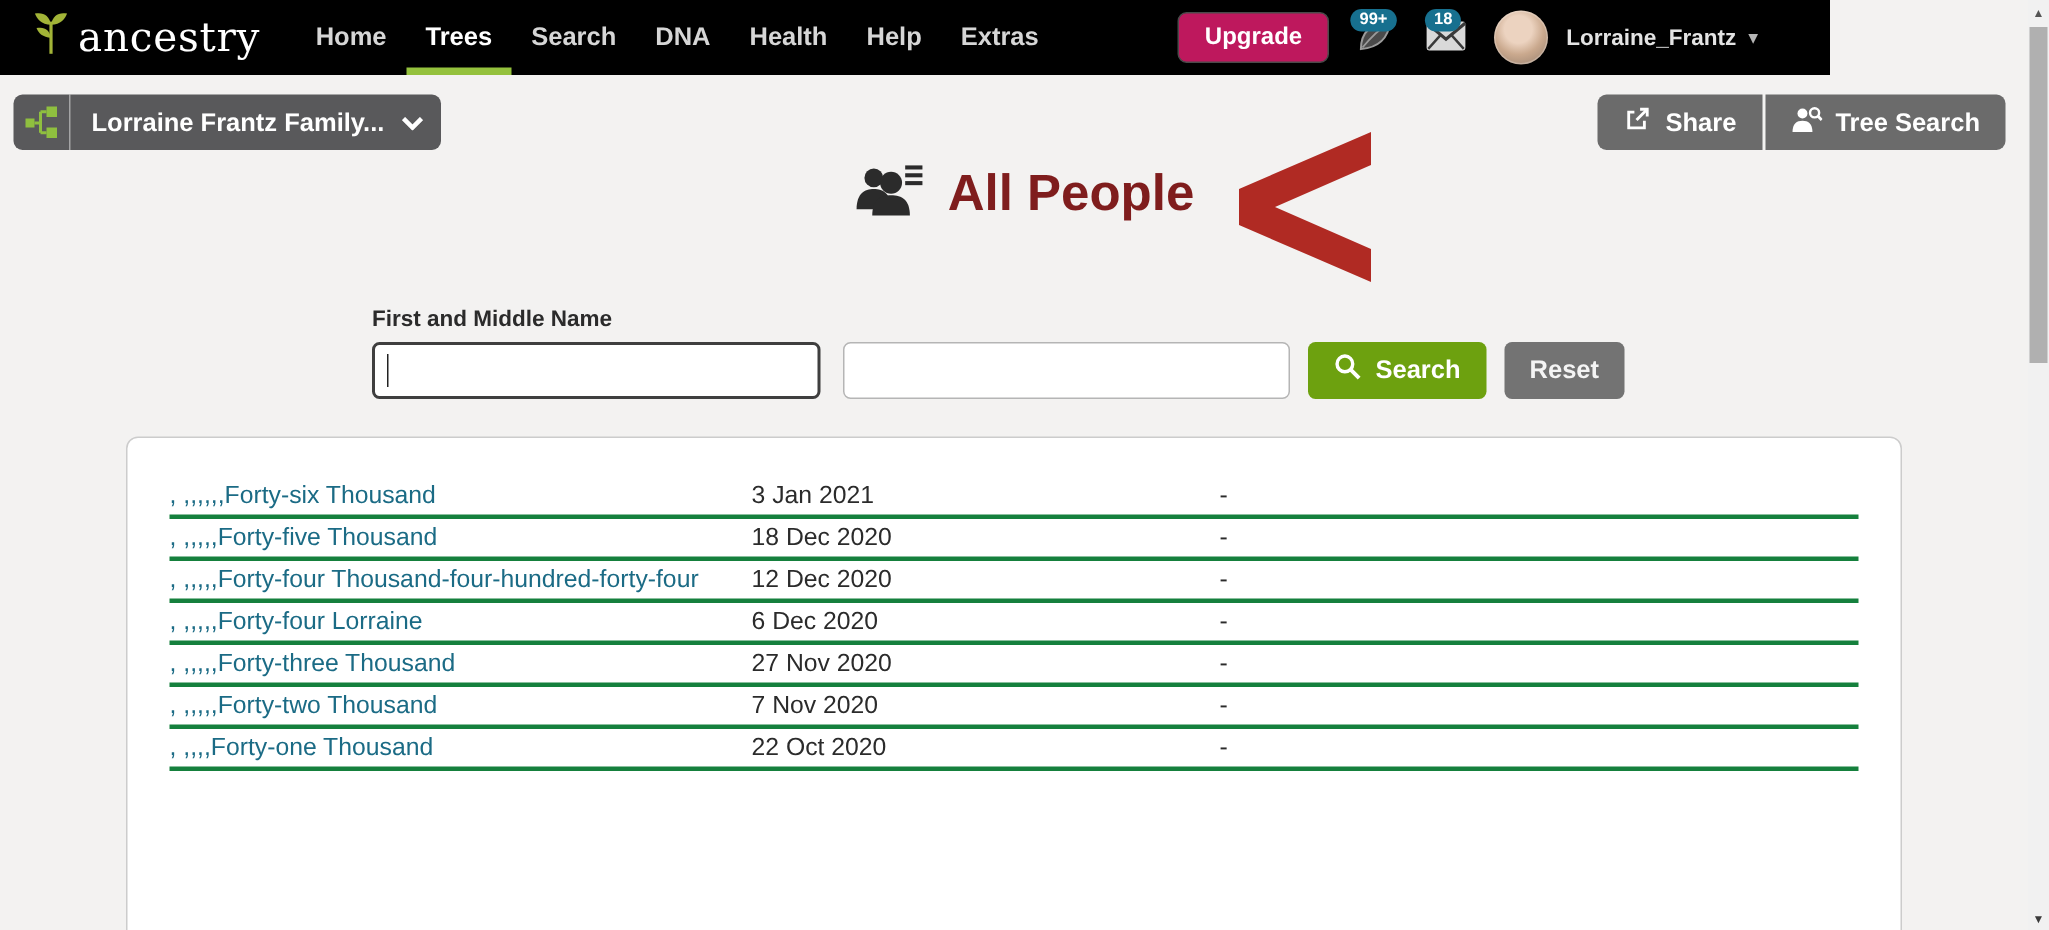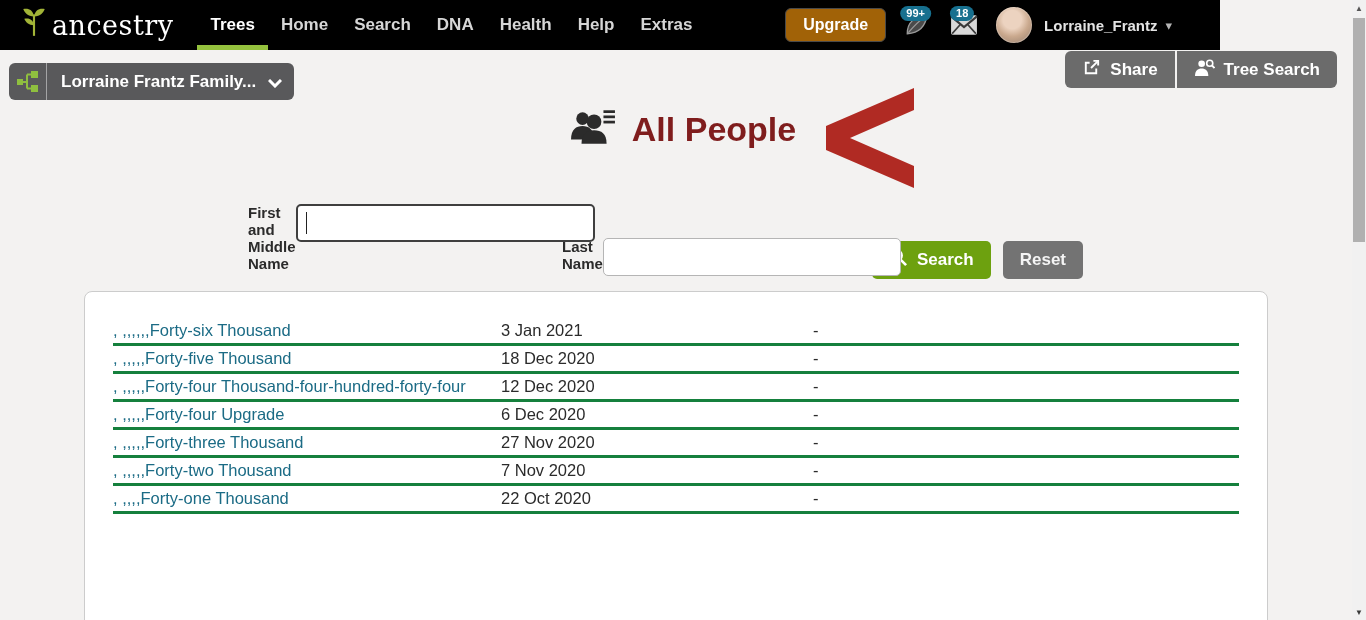--- a/index.html
+++ b/index.html
@@ -9,54 +9,54 @@
   
   .topnav { position:absolute; top:0; left:0; width:1220px; height:50px; background:#000;
             display:flex; align-items:center; padding:0 48px 0 20px; z-index:5; }
   .brand { display:flex; align-items:center; gap:4px; margin-right:24px; }
   .brand-word { font-family:"DejaVu Serif","Liberation Serif",serif; color:#fff; font-size:27px; letter-spacing:.5px; }
   .nav-item { position:relative; height:50px; display:flex; align-items:center; padding:0 13px;
               color:#d6d6d6; font-size:17px; font-weight:600; cursor:pointer; }
   .nav-item.active { color:#fff; font-weight:700; }
   .nav-item.active::after { content:""; position:absolute; left:0; right:0; bottom:0; height:5px; background:#94c13d; }
   .nav-right { margin-left:auto; display:flex; align-items:center; gap:18px; }
-  .upgrade-btn { background:#a16207; border:1px solid #4a4a4a; color:#fff; font-weight:700; font-size:16px;
+  .upgrade-btn { background:#be185d; border:1px solid #4a4a4a; color:#fff; font-weight:700; font-size:16px;
                  padding:7px 17px; border-radius:6px; cursor:pointer; }
   .icon-wrap { position:relative; width:28px; height:30px; display:flex; align-items:flex-end; cursor:pointer; }
   .nav-badge { position:absolute; top:-4px; left:50%; transform:translateX(-58%);
                background:#17708f; color:#fff; font-size:11px; font-weight:700;
                padding:2px 6px; border-radius:10px; line-height:1; white-space:nowrap; }
   .avatar { width:36px; height:36px; border-radius:50%;
             background:radial-gradient(circle at 45% 35%, #ecd3c0 0 30%, #caa98e 55%, #8f7a6a 100%);
             box-shadow:inset 0 0 0 1px rgba(255,255,255,.25); cursor:pointer; }
   .username { color:#e3e3e3; font-size:15px; font-weight:700; margin-left:-6px; cursor:pointer; }
   .user-chevron { color:#b5b5b5; font-size:13px; margin-left:-10px; cursor:pointer; }
 
   
   .tree-pill { position:absolute; top:63px; left:9px; height:37px; background:#59595b; border-radius:6px;
                display:flex; align-items:center; cursor:pointer; }
   .tree-pill-icon { width:38px; height:37px; display:flex; align-items:center; justify-content:center;
                     border-right:1px solid rgba(255,255,255,.45); }
   .tree-pill-label { color:#fff; font-size:17px; font-weight:700; padding:0 12px 0 14px; }
   .tree-pill-chevron { margin:2px 12px 0 0; }
-  .right-buttons { position:absolute; top:51px; right:29px; display:flex; gap:2px; }
+  .right-buttons { position:absolute; top:63px; right:29px; display:flex; gap:2px; }
   .gray-btn { height:37px; background:#6b6b6b; color:#fff; font-size:17px; font-weight:700;
               display:flex; align-items:center; gap:9px; padding:0 17px; cursor:pointer; border:none; }
   .gray-btn.first { border-radius:6px 0 0 6px; }
   .gray-btn.last  { border-radius:0 6px 6px 0; }
 
   
   .title-row { position:absolute; top:108px; left:0; width:1366px; display:flex;
                align-items:center; justify-content:center; gap:16px; }
   .page-title { font-size:34px; font-weight:700; color:#7f1d1d; }
   .red-arrow { position:absolute; top:86px; left:826px; }
 
   
   .form-row { position:absolute; top:204px; left:248px; display:flex; align-items:flex-end; }
-  .field { display:flex; flex-direction:row; }
+  .field { display:flex; flex-direction:column; }
   .field-label { font-size:15px; font-weight:700; color:#2b2b2b; margin-bottom:7px; }
   .text-input { height:38px; border:1px solid #b5b5b5; border-radius:5px; background:#fff;
                 font-size:16px; padding:0 10px; outline:none; }
   .input-wrap { position:relative; }
   .input-wrap.focused .text-input { border:2px solid #3f3f3f; }
   .caret { position:absolute; left:10px; top:8px; width:1px; height:22px; background:#222; }
   .search-btn { height:38px; margin-left:12px; background:#6da10f; border:none; border-radius:5px;
                 color:#fff; font-size:17px; font-weight:700; display:flex; align-items:center;
                 gap:9px; padding:0 17px; cursor:pointer; }
   .reset-btn { height:38px; margin-left:12px; background:#737373; border:none; border-radius:5px;
@@ -89,22 +89,22 @@
     <span>
       <svg width="28" height="30" viewBox="0 0 24 28">
         <path d="M12 26 C12 18 12 12 12 6" stroke="#a2b437" stroke-width="2" fill="none"></path>
         <path d="M12 8 C6 8 3 4 2 1 C7 0 11 2 12 8Z" fill="#a2b437"></path>
         <path d="M12 8 C18 8 21 4 22 1 C17 0 13 2 12 8Z" fill="#a2b437"></path>
         <path d="M12 16 C7 16 4 13 3 10 C8 9 11 11 12 16Z" fill="#a2b437"></path>
       </svg>
     </span>
     <span class="brand-word">ancestry</span>
   </div>
+  <div class="nav-item">Home</div>
   <div class="nav-item active">Trees</div>
-  <div class="nav-item">Home</div>
   <div class="nav-item">Search</div>
   <div class="nav-item">DNA</div>
   <div class="nav-item">Health</div>
   <div class="nav-item">Help</div>
   <div class="nav-item">Extras</div>
 
   <div class="nav-right">
     <button class="upgrade-btn">Upgrade</button>
 
     <div class="icon-wrap">
@@ -198,21 +198,20 @@
 
 <div class="form-row">
   <div class="field" style="width:299px;">
     <label class="field-label">First and Middle Name</label>
     <div class="input-wrap focused">
       <input class="text-input" style="width: 299px;" type="text" value="">
       <div class="caret"></div>
     </div>
   </div>
   <div class="field" style="width:298px; margin-left:15px;">
-    <label class="field-label">Last Name</label>
     <div class="input-wrap">
       <input class="text-input" style="width: 298px;" type="text" value="">
     </div>
   </div>
   <button class="search-btn">
     <span>
       <svg width="19" height="19" viewBox="0 0 20 20">
         <circle cx="8" cy="8" r="5.5" fill="none" stroke="#fff" stroke-width="2.4"></circle>
         <path d="M12.2 12.2 L18 18" stroke="#fff" stroke-width="2.8"></path>
       </svg>
@@ -233,21 +232,21 @@
     <div class="col-name"><a class="name-link">, ,,,,,Forty-five Thousand</a></div>
     <div class="col-birth">18 Dec 2020</div>
     <div class="col-death">-</div>
   </div>
   <div class="trow">
     <div class="col-name"><a class="name-link">, ,,,,,Forty-four Thousand-four-hundred-forty-four</a></div>
     <div class="col-birth">12 Dec 2020</div>
     <div class="col-death">-</div>
   </div>
   <div class="trow">
-    <div class="col-name"><a class="name-link">, ,,,,,Forty-four Upgrade</a></div>
+    <div class="col-name"><a class="name-link">, ,,,,,Forty-four Lorraine</a></div>
     <div class="col-birth">6 Dec 2020</div>
     <div class="col-death">-</div>
   </div>
   <div class="trow">
     <div class="col-name"><a class="name-link">, ,,,,,Forty-three Thousand</a></div>
     <div class="col-birth">27 Nov 2020</div>
     <div class="col-death">-</div>
   </div>
   <div class="trow">
     <div class="col-name"><a class="name-link">, ,,,,,Forty-two Thousand</a></div>

